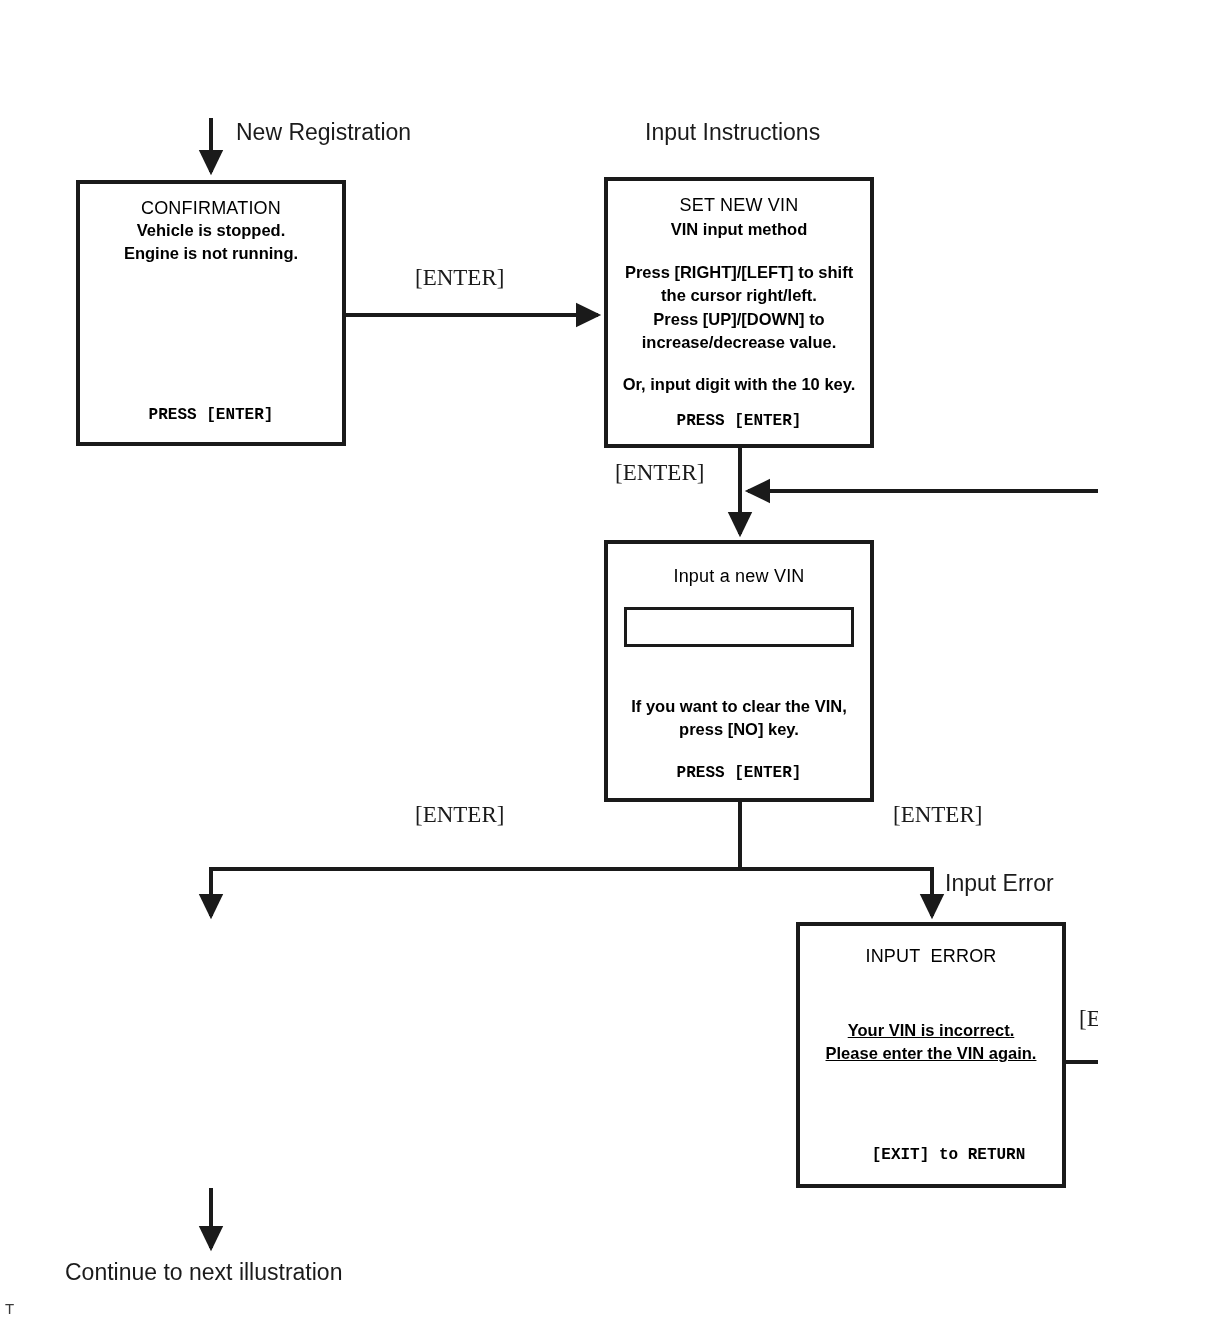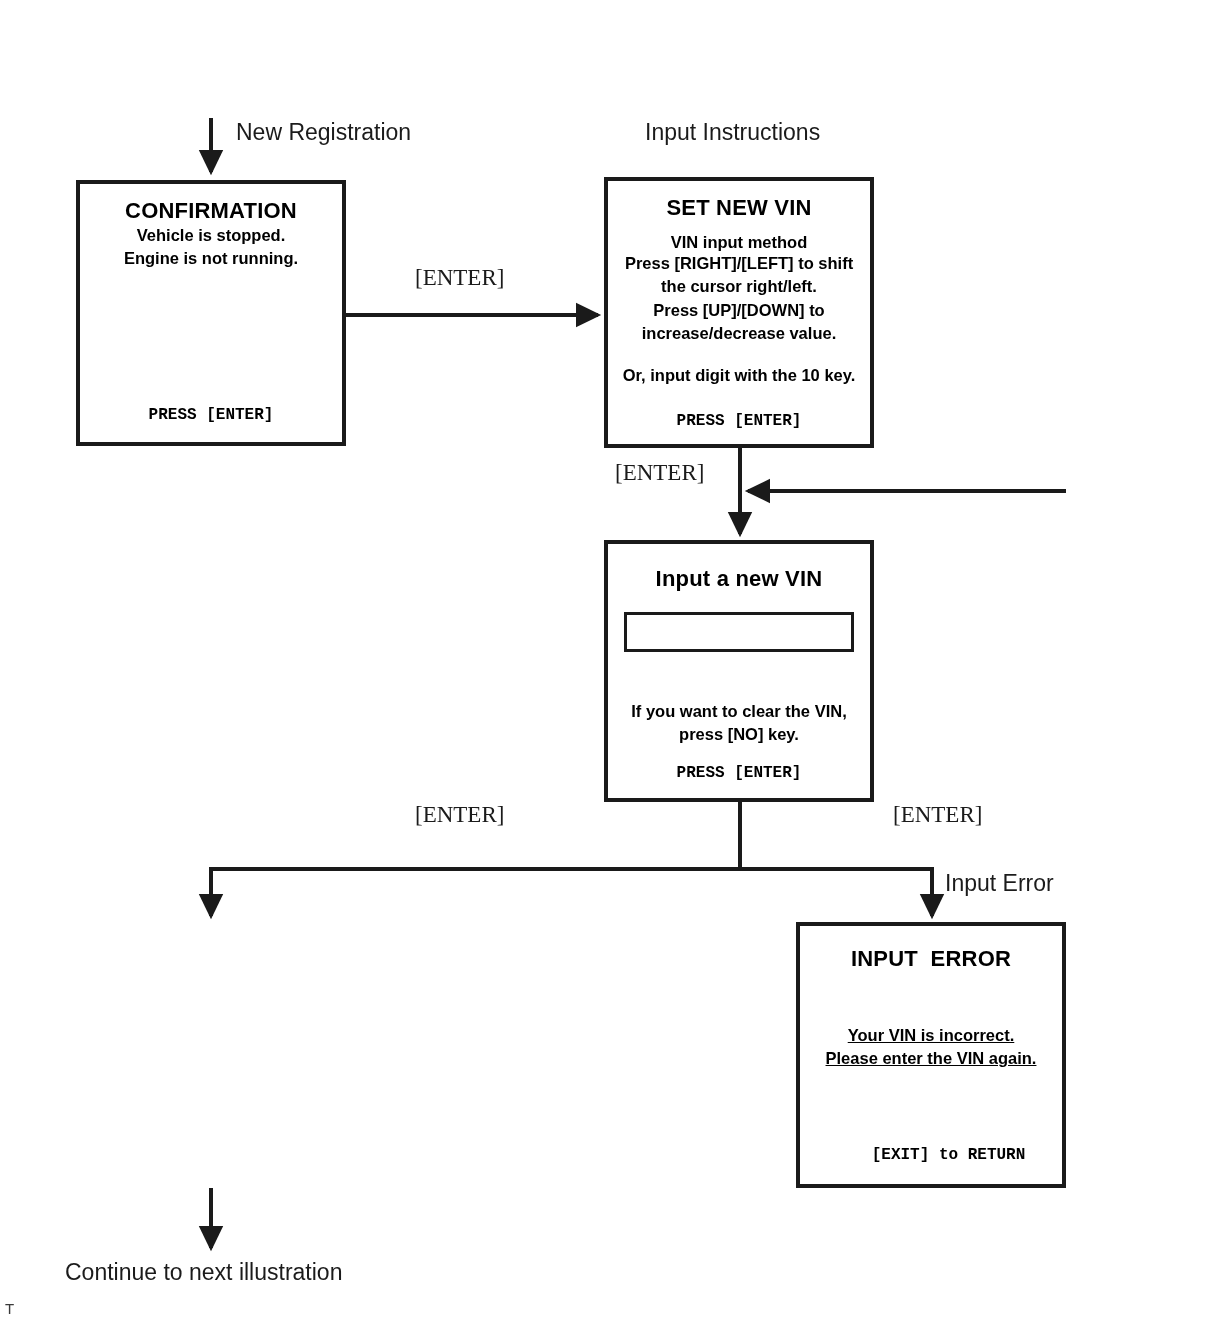--- a/index.html
+++ b/index.html
@@ -7,41 +7,42 @@
     padding: 0;
     background: #ffffff;
   }
   #canvas {
     position: relative;
     width: 1066px;
     height: 1324px;
     background: #ffffff;
     font-family: "Liberation Sans", sans-serif;
     overflow: hidden;
+    padding-left: 32px;
   }
   svg.wires {
     position: absolute;
     left: 0;
     top: 0;
     width: 1210px;
     height: 1324px;
     pointer-events: none;
   }
   .screen-box {
     position: absolute;
     border: 4px solid #1a1a1a;
     background: #ffffff;
     box-sizing: border-box;
     display: flex;
     flex-direction: column;
     align-items: center;
   }
   .scr-title {
-    font-weight: bold;
-    font-size: 22px;
+    font-weight: normal;
+    font-size: 18px;
     color: #000;
     letter-spacing: 0.2px;
     text-align: center;
     white-space: pre;
   }
   .scr-sub {
     font-weight: bold;
     font-size: 16.5px;
     color: #000;
     text-align: center;
@@ -157,22 +158,22 @@
 
   <div class="screen-box" style="left:76px; top:180px; width:270px; height:266px; padding-top:14px;">
     <div class="scr-title">CONFIRMATION</div>
     <div class="scr-body" style="">Vehicle is stopped.
 Engine is not running.</div>
     <div class="scr-footer" style="position:absolute; left:0; right:0; bottom:18px;">PRESS [ENTER]</div>
   </div>
 
   <div class="screen-box" style="left:604px; top:177px; width:270px; height:271px; padding-top:14px;">
     <div class="scr-title">SET NEW VIN</div>
-    <div class="scr-sub" style="margin-top:12px;">VIN input method</div>
-    <div class="scr-body" style="">Press [RIGHT]/[LEFT] to shift
+    <div class="scr-sub" style="margin-top:4px;">VIN input method</div>
+    <div class="scr-body" style="margin-top:22px;">Press [RIGHT]/[LEFT] to shift
 the cursor right/left.
 Press [UP]/[DOWN]  to
 increase/decrease value.</div>
     <div class="scr-body" style="margin-top:18px;">Or, input digit with the 10 key.</div>
     <div class="scr-footer" style="position:absolute; left:0; right:0; bottom:14px;">PRESS [ENTER]</div>
   </div>
 
   <div class="screen-box" style="left:604px; top:540px; width:270px; height:262px; padding-top:22px;">
     <div class="scr-title">Input a new VIN</div>
     <div class="vin-field" style="margin-top:20px; width:230px; height:40px;"></div>

